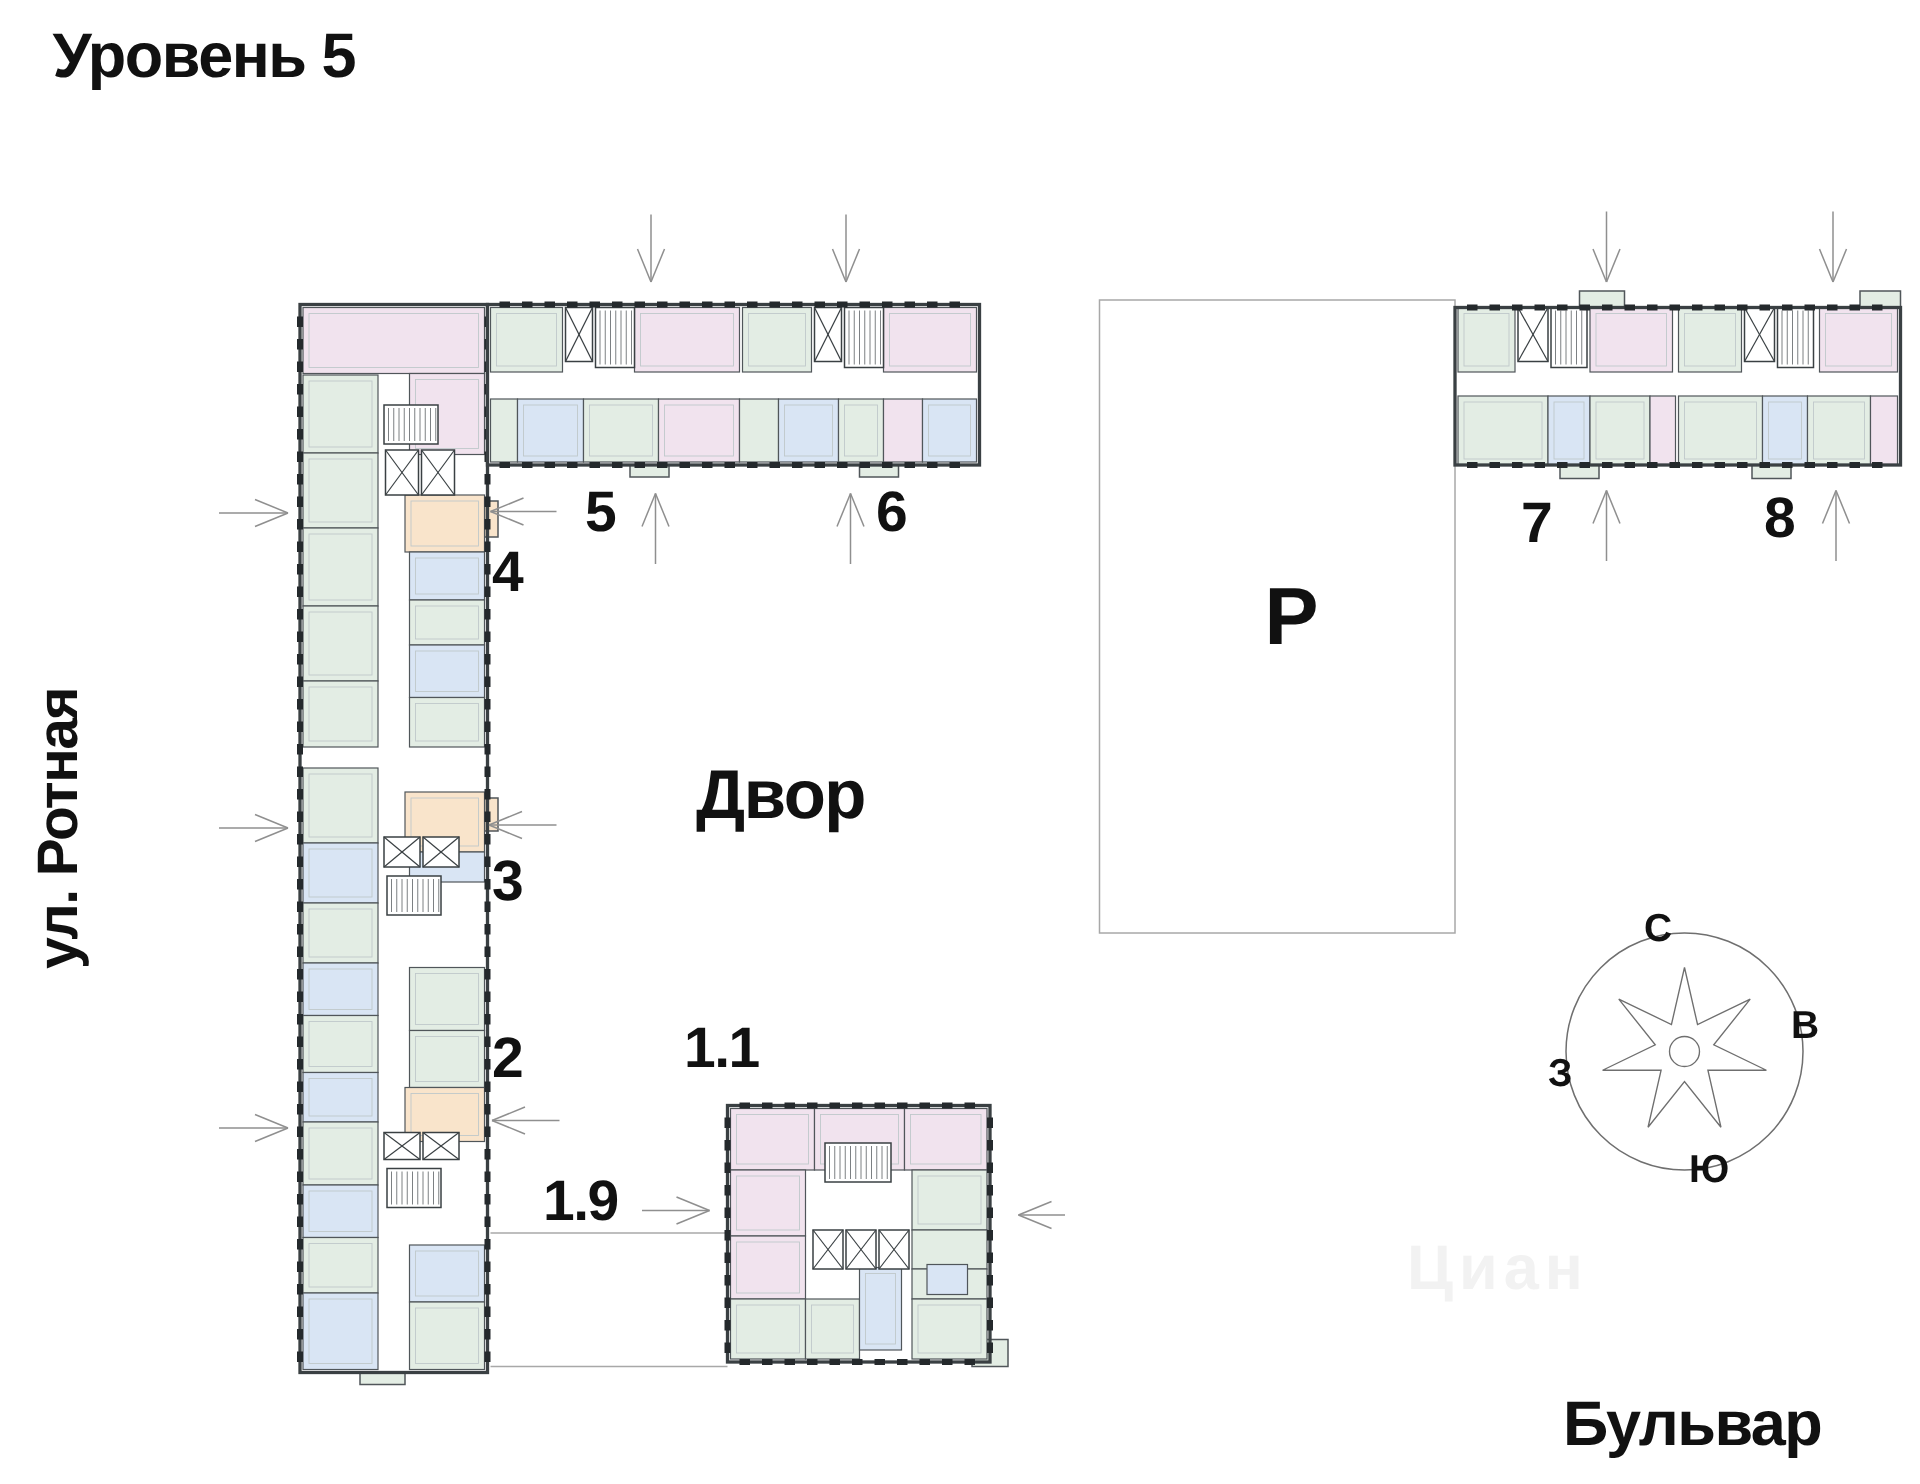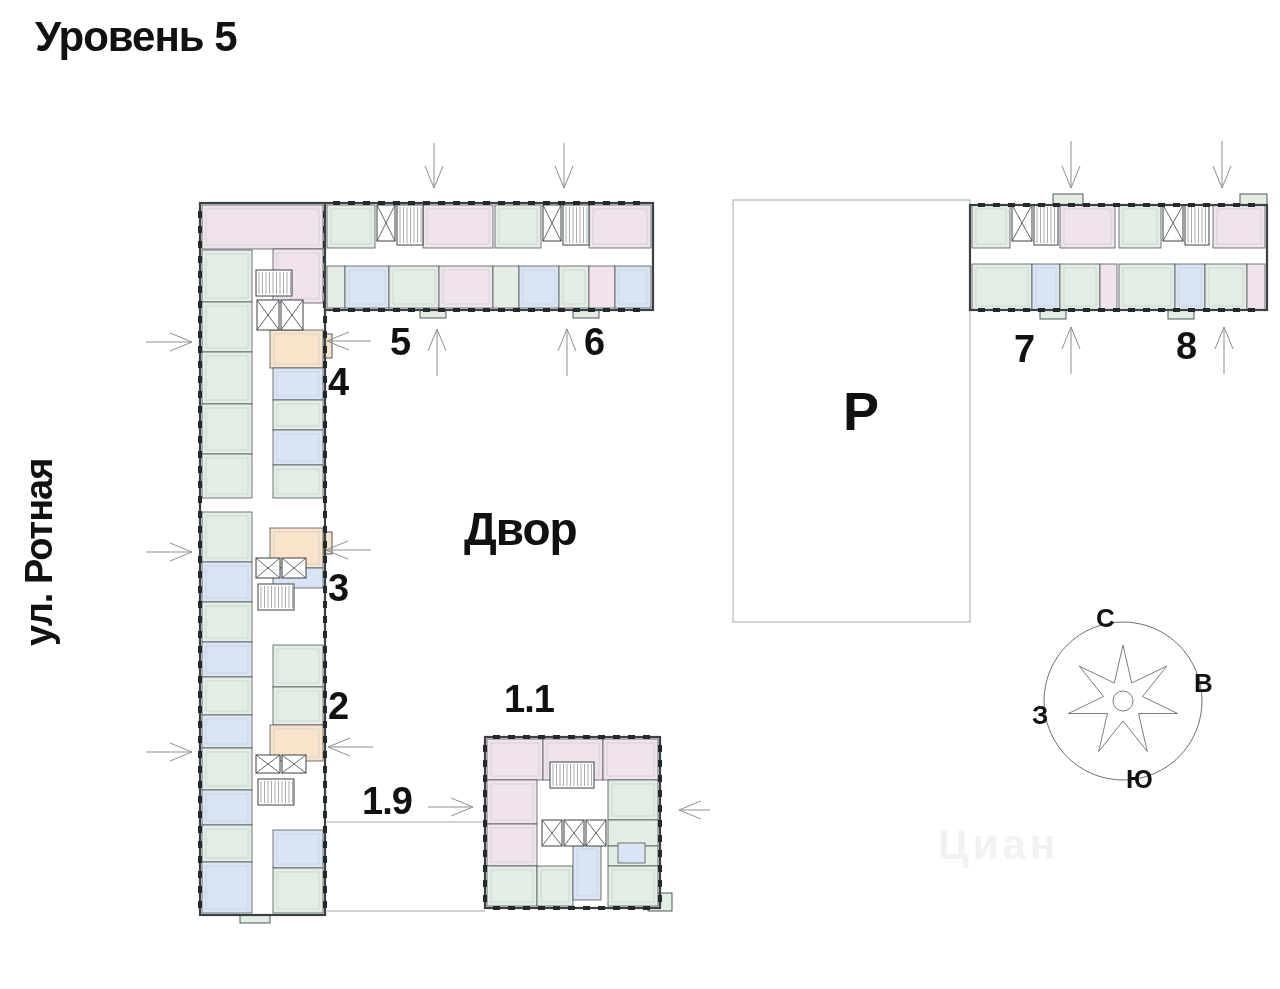--- a/index.html
+++ b/index.html
@@ -640,29 +640,30 @@
 
   <div class="lbl big" style="left:35px;top:16px;">Уровень 5</div>
 
 
   <div class="lbl street rotated" style="left:20px;top:646px;">ул. Ротная</div>
 
   <div class="lbl" style="left:464px;top:506px;font-size:46px;">Двор</div>
 
   <div class="lbl" style="left:843px;top:384px;font-size:54px;">Р</div>
 
+  <div class="lbl" style="left:1042px;top:928px;font-size:42px;">Бульвар</div>
 
   <div class="lbl watermark" style="left:938px;top:824px;">Циан</div>
 
   <div class="lbl num" style="left:390px;top:323px;">5</div>
   <div class="lbl num" style="left:584px;top:323px;">6</div>
   <div class="lbl num" style="left:328px;top:363px;">4</div>
   <div class="lbl num" style="left:328px;top:569px;">3</div>
   <div class="lbl num" style="left:328px;top:687px;">2</div>
-  <div class="lbl num" style="left:504px;top:680px;">1.1</div>
+  <div class="lbl num" style="left:456px;top:680px;">1.1</div>
   <div class="lbl num" style="left:362px;top:782px;">1.9</div>
   <div class="lbl num" style="left:1014px;top:330px;">7</div>
   <div class="lbl num" style="left:1176px;top:327px;">8</div>
 
   <div class="lbl compass-letter" style="left:1096px;top:605px;">С</div>
   <div class="lbl compass-letter" style="left:1194px;top:670px;">В</div>
   <div class="lbl compass-letter" style="left:1032px;top:702px;">З</div>
   <div class="lbl compass-letter" style="left:1126px;top:766px;">Ю</div>
 
 </div>

